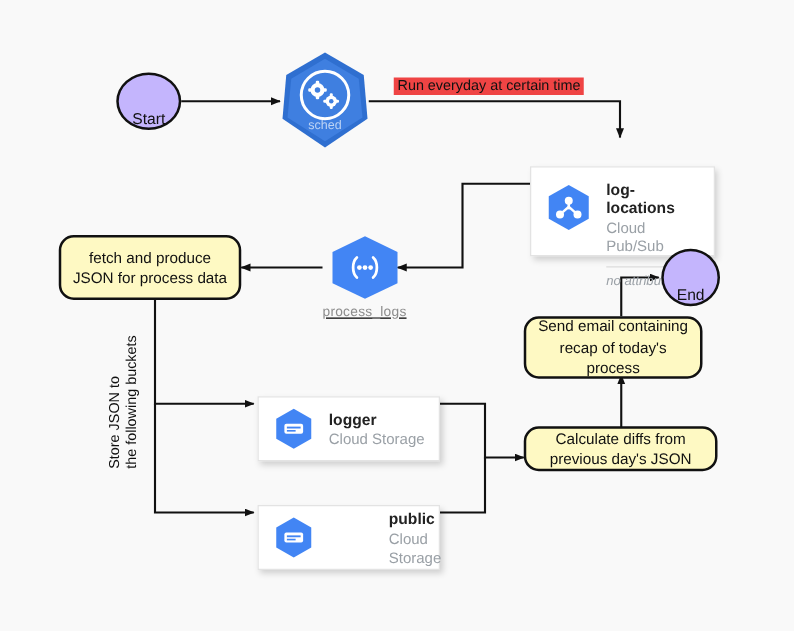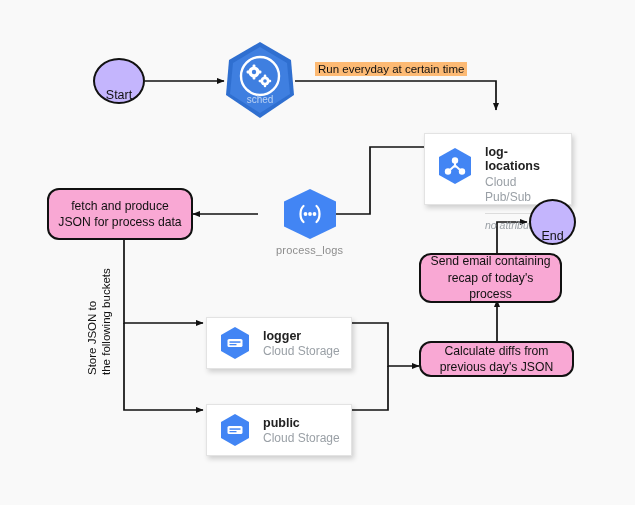--- a/index.html
+++ b/index.html
@@ -16,21 +16,21 @@
   
   .terminal{
     position:absolute;border:2.5px solid #111;border-radius:50%;
     background:#c4b5fd;display:flex;align-items:flex-end;justify-content:center;
     font-size:12.5px;color:#111;box-sizing:border-box;
   }
 
   
   .proc{
     position:absolute;border:2.2px solid #111;border-radius:12px;
-    background:#f9a8d4;display:flex;align-items:center;justify-content:center;
+    background:#fef9c3;display:flex;align-items:center;justify-content:center;
     text-align:center;font-size:12.2px;color:#111;line-height:1.35;
     box-sizing:border-box;padding:4px 6px;
   }
 
   
   .card{
     position:absolute;background:#fff;border:1px solid #e3e3e3;
     box-shadow:2px 3px 5px rgba(0,0,0,.17);
     box-sizing:border-box;display:flex;align-items:flex-start;
     padding:10px 10px 8px 10px;
@@ -42,21 +42,21 @@
   .card .sub{font-size:12px;color:#9aa0a6;line-height:1.3;margin-top:1px;}
   .card .rule{border-top:1px solid #dcdcdc;margin:7px 2px 5px 0;}
   .card .attr{font-size:10.5px;color:#9aa0a6;font-style:italic;}
 
   
   .hexnode{position:absolute;display:flex;flex-direction:column;align-items:center;}
   .hexlabel{margin-top:4px;font-size:11px;color:#8d8d8d;letter-spacing:.2px;}
 
   
   .elabel{
-    position:absolute;font-size:11.5px;color:#111;background:#fdba74;
+    position:absolute;font-size:11.5px;color:#111;background:#ef4444;
     padding:1px 3px;white-space:nowrap;
   }
   .elabel.vert{
     transform-origin:left top;
     transform:rotate(-90deg);
     text-align:left;line-height:1.25;background:transparent;
   }
 </style>
 </head>
 <body>
@@ -135,21 +135,21 @@
       </svg>
     </div>
     <div class="meta">
       <div class="nm">log-locations</div>
       <div class="sub">Cloud Pub/Sub</div>
       <div class="rule"></div>
       <div class="attr">no attributes</div>
     </div>
   </div>
 
-  <div class="hexnode" style="left:276px;top:188px;">
+  <div class="hexnode" style="left:258px;top:188px;text-decoration:underline;">
     <svg width="60" height="52" viewBox="0 0 60 52">
       <polygon points="30,1 56,13.5 56,38.5 30,51 4,38.5 4,13.5" fill="#4285f4"></polygon>
       <g fill="none" stroke="#ffffff" stroke-width="2.2" stroke-linecap="round">
         <path d="M23.5 18 C19.5 21.5 19.5 30.5 23.5 34"></path>
         <path d="M36.5 18 C40.5 21.5 40.5 30.5 36.5 34"></path>
       </g>
       <g fill="#ffffff">
         <circle cx="25.5" cy="26" r="1.9"></circle>
         <circle cx="30" cy="26" r="1.9"></circle>
         <circle cx="34.5" cy="26" r="1.9"></circle>
@@ -178,21 +178,21 @@
         <rect x="12.5" y="16.3" width="11" height="1.5" fill="#4285f4"></rect>
         <rect x="12.5" y="19" width="7" height="1.3" fill="#4285f4"></rect>
       </svg>
     </div>
     <div class="meta">
       <div class="nm">logger</div>
       <div class="sub">Cloud Storage</div>
     </div>
   </div>
 
-  <div class="card" style="left:206px;top:384px;width:146px;height:52px;align-items:center;">
+  <div class="card" style="left:206px;top:384px;width:146px;height:52px;align-items:center;gap:48px;">
     <div class="ico">
       <svg width="36" height="36" viewBox="0 0 36 36">
         <polygon points="18,2 32,10 32,26 18,34 4,26 4,10" fill="#4285f4"></polygon>
         <rect x="10.5" y="14" width="15" height="8" rx="1.6" fill="#ffffff"></rect>
         <rect x="12.5" y="16.3" width="11" height="1.5" fill="#4285f4"></rect>
         <rect x="12.5" y="19" width="7" height="1.3" fill="#4285f4"></rect>
       </svg>
     </div>
     <div class="meta">
       <div class="nm">public</div>

